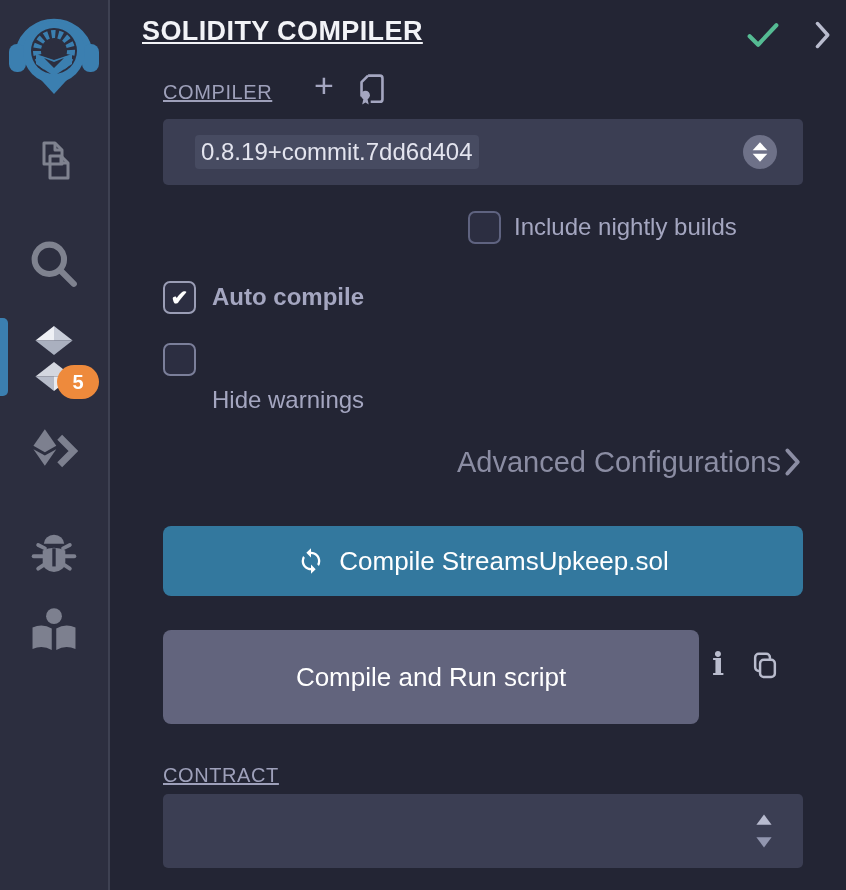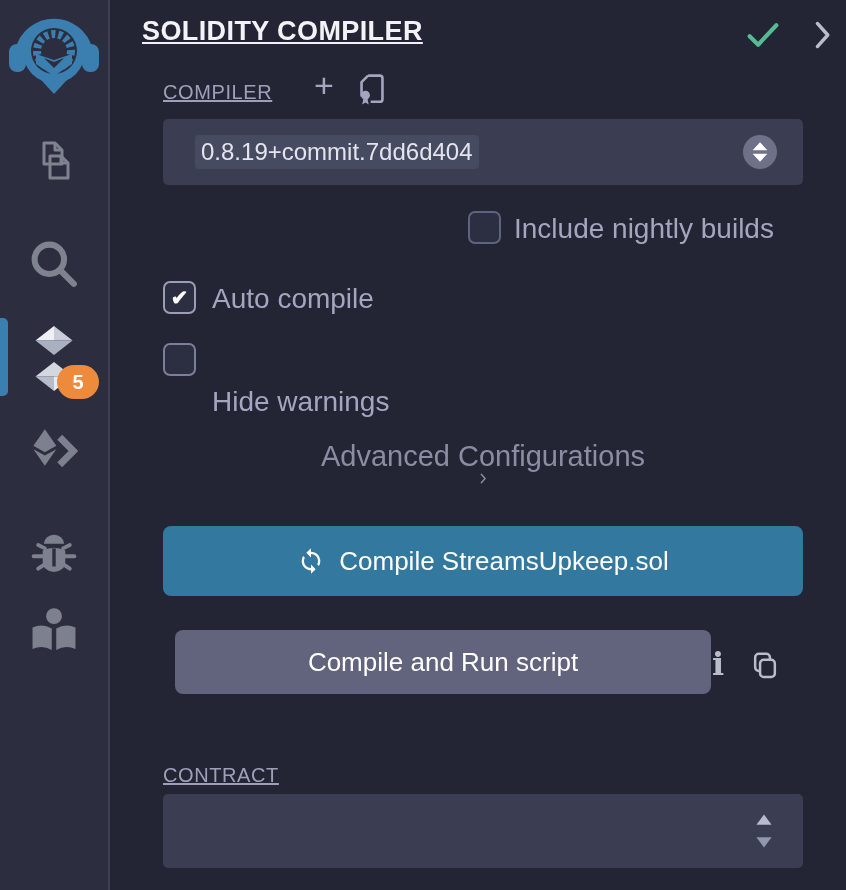--- a/index.html
+++ b/index.html
@@ -68,38 +68,38 @@
   .checkbox{
     position:absolute;width:33px;height:33px;box-sizing:border-box;
     border:2px solid #7b7f9a;border-radius:7px;background:#2c2e41;cursor:pointer;
     display:flex;align-items:center;justify-content:center;
     color:#ffffff;font-size:21px;font-weight:bold;line-height:1;
   }
   .cb-nightly{left:468px;top:211px;border-color:#5f6380;}
   .cb-auto{left:163px;top:281px;border-color:#9a9db5;}
   .cb-hide{left:163px;top:343px;}
   .cb-label{
-    position:absolute;font-size:28px;color:#a4a6c0;cursor:default;white-space:nowrap;
+    position:absolute;font-size:24px;color:#a4a6c0;cursor:default;white-space:nowrap;
   }
   .lbl-nightly{left:514px;top:213px;}
-  .lbl-auto{left:212px;top:283px;}
+  .lbl-auto{left:212px;top:283px;font-weight:bold;}
   .lbl-hide{left:212px;top:346px;margin-top:40px;}
   
   .advanced-row{
     position:absolute;left:163px;top:440px;width:640px;height:44px;
-    display:flex;align-items:center;justify-content:flex-end;cursor:pointer;flex-direction:column;
+    display:flex;align-items:center;justify-content:flex-end;cursor:pointer;
   }
   .advanced-label{font-size:29px;color:#8b8da3;}
   
   .btn{
     position:absolute;left:163px;border-radius:8px;display:flex;align-items:center;
     justify-content:center;cursor:pointer;color:#ffffff;font-size:26px;box-sizing:border-box;
   }
   .btn-compile{top:526px;width:640px;height:70px;background:#33789e;gap:14px;}
-  .btn-run{top:630px;width:536px;height:64px;background:#62647d;margin-left:12px;}
+  .btn-run{top:630px;width:536px;height:94px;background:#62647d;}
   .info-glyph{
     position:absolute;left:706px;top:645px;width:24px;
     font-family:"DejaVu Serif", serif;font-weight:bold;font-size:32px;color:#b9bccd;
     text-align:center;cursor:pointer;line-height:1.2;
   }
   .copy-btn{position:absolute;left:750px;top:650px;cursor:pointer;}
 </style>
 </head>
 <body>
 

